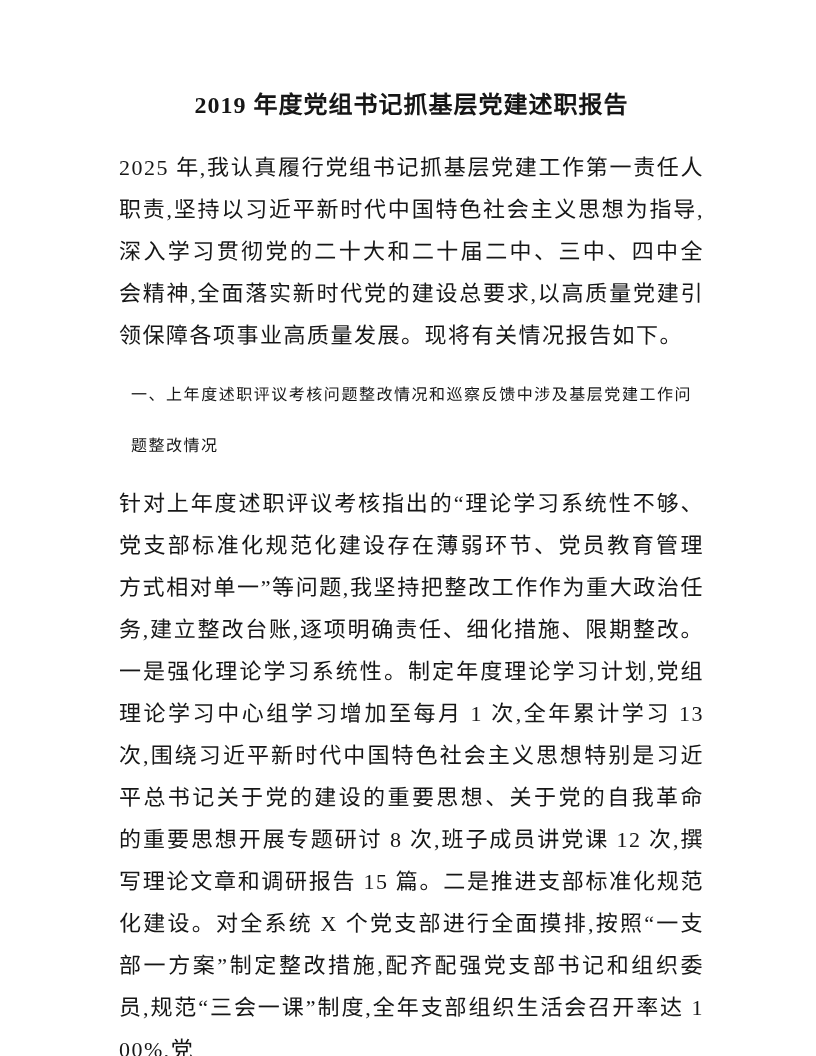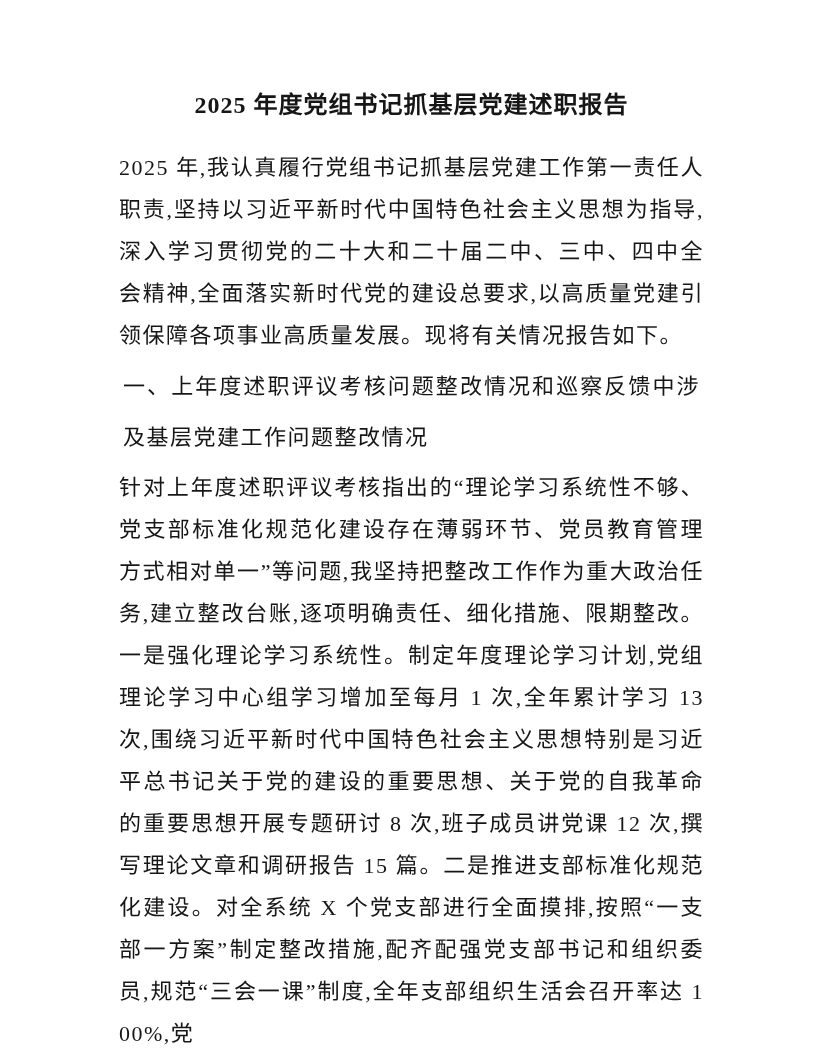--- a/index.html
+++ b/index.html
@@ -30,34 +30,34 @@
   .para {
     margin: 0;
     font-size: 22px;
     line-height: 42px;
     text-align: justify;
     text-justify: inter-ideograph;
     letter-spacing: 1.5px;
     word-break: break-all;
   }
   .section-heading {
-    margin: 4px;
-    font-size: 22px;
+    margin: 12px;
+    font-size: 16px;
     line-height: 51px;
     font-weight: normal;
     text-align: justify;
     text-justify: inter-ideograph;
     letter-spacing: 1.5px;
     word-break: break-all;
   }
 </style>
 </head>
 <body>
 
 <div class="page">
-  <h1 class="doc-title">2025 年度党组书记抓基层党建述职报告</h1>
+  <h1 class="doc-title">2019 年度党组书记抓基层党建述职报告</h1>
 
   <p class="para">2025 年,我认真履行党组书记抓基层党建工作第一责任人职责,坚持以习近平新时代中国特色社会主义思想为指导,深入学习贯彻党的二十大和二十届二中、三中、四中全会精神,全面落实新时代党的建设总要求,以高质量党建引领保障各项事业高质量发展。现将有关情况报告如下。</p>
 
   <h2 class="section-heading">一、上年度述职评议考核问题整改情况和巡察反馈中涉及基层党建工作问题整改情况</h2>
 
   <p class="para">针对上年度述职评议考核指出的“理论学习系统性不够、党支部标准化规范化建设存在薄弱环节、党员教育管理方式相对单一”等问题,我坚持把整改工作作为重大政治任务,建立整改台账,逐项明确责任、细化措施、限期整改。一是强化理论学习系统性。制定年度理论学习计划,党组理论学习中心组学习增加至每月 1 次,全年累计学习 13 次,围绕习近平新时代中国特色社会主义思想特别是习近平总书记关于党的建设的重要思想、关于党的自我革命的重要思想开展专题研讨 8 次,班子成员讲党课 12 次,撰写理论文章和调研报告 15 篇。二是推进支部标准化规范化建设。对全系统 X 个党支部进行全面摸排,按照“一支部一方案”制定整改措施,配齐配强党支部书记和组织委员,规范“三会一课”制度,全年支部组织生活会召开率达 100%,党</p>
 </div>
 
 </body></html>

